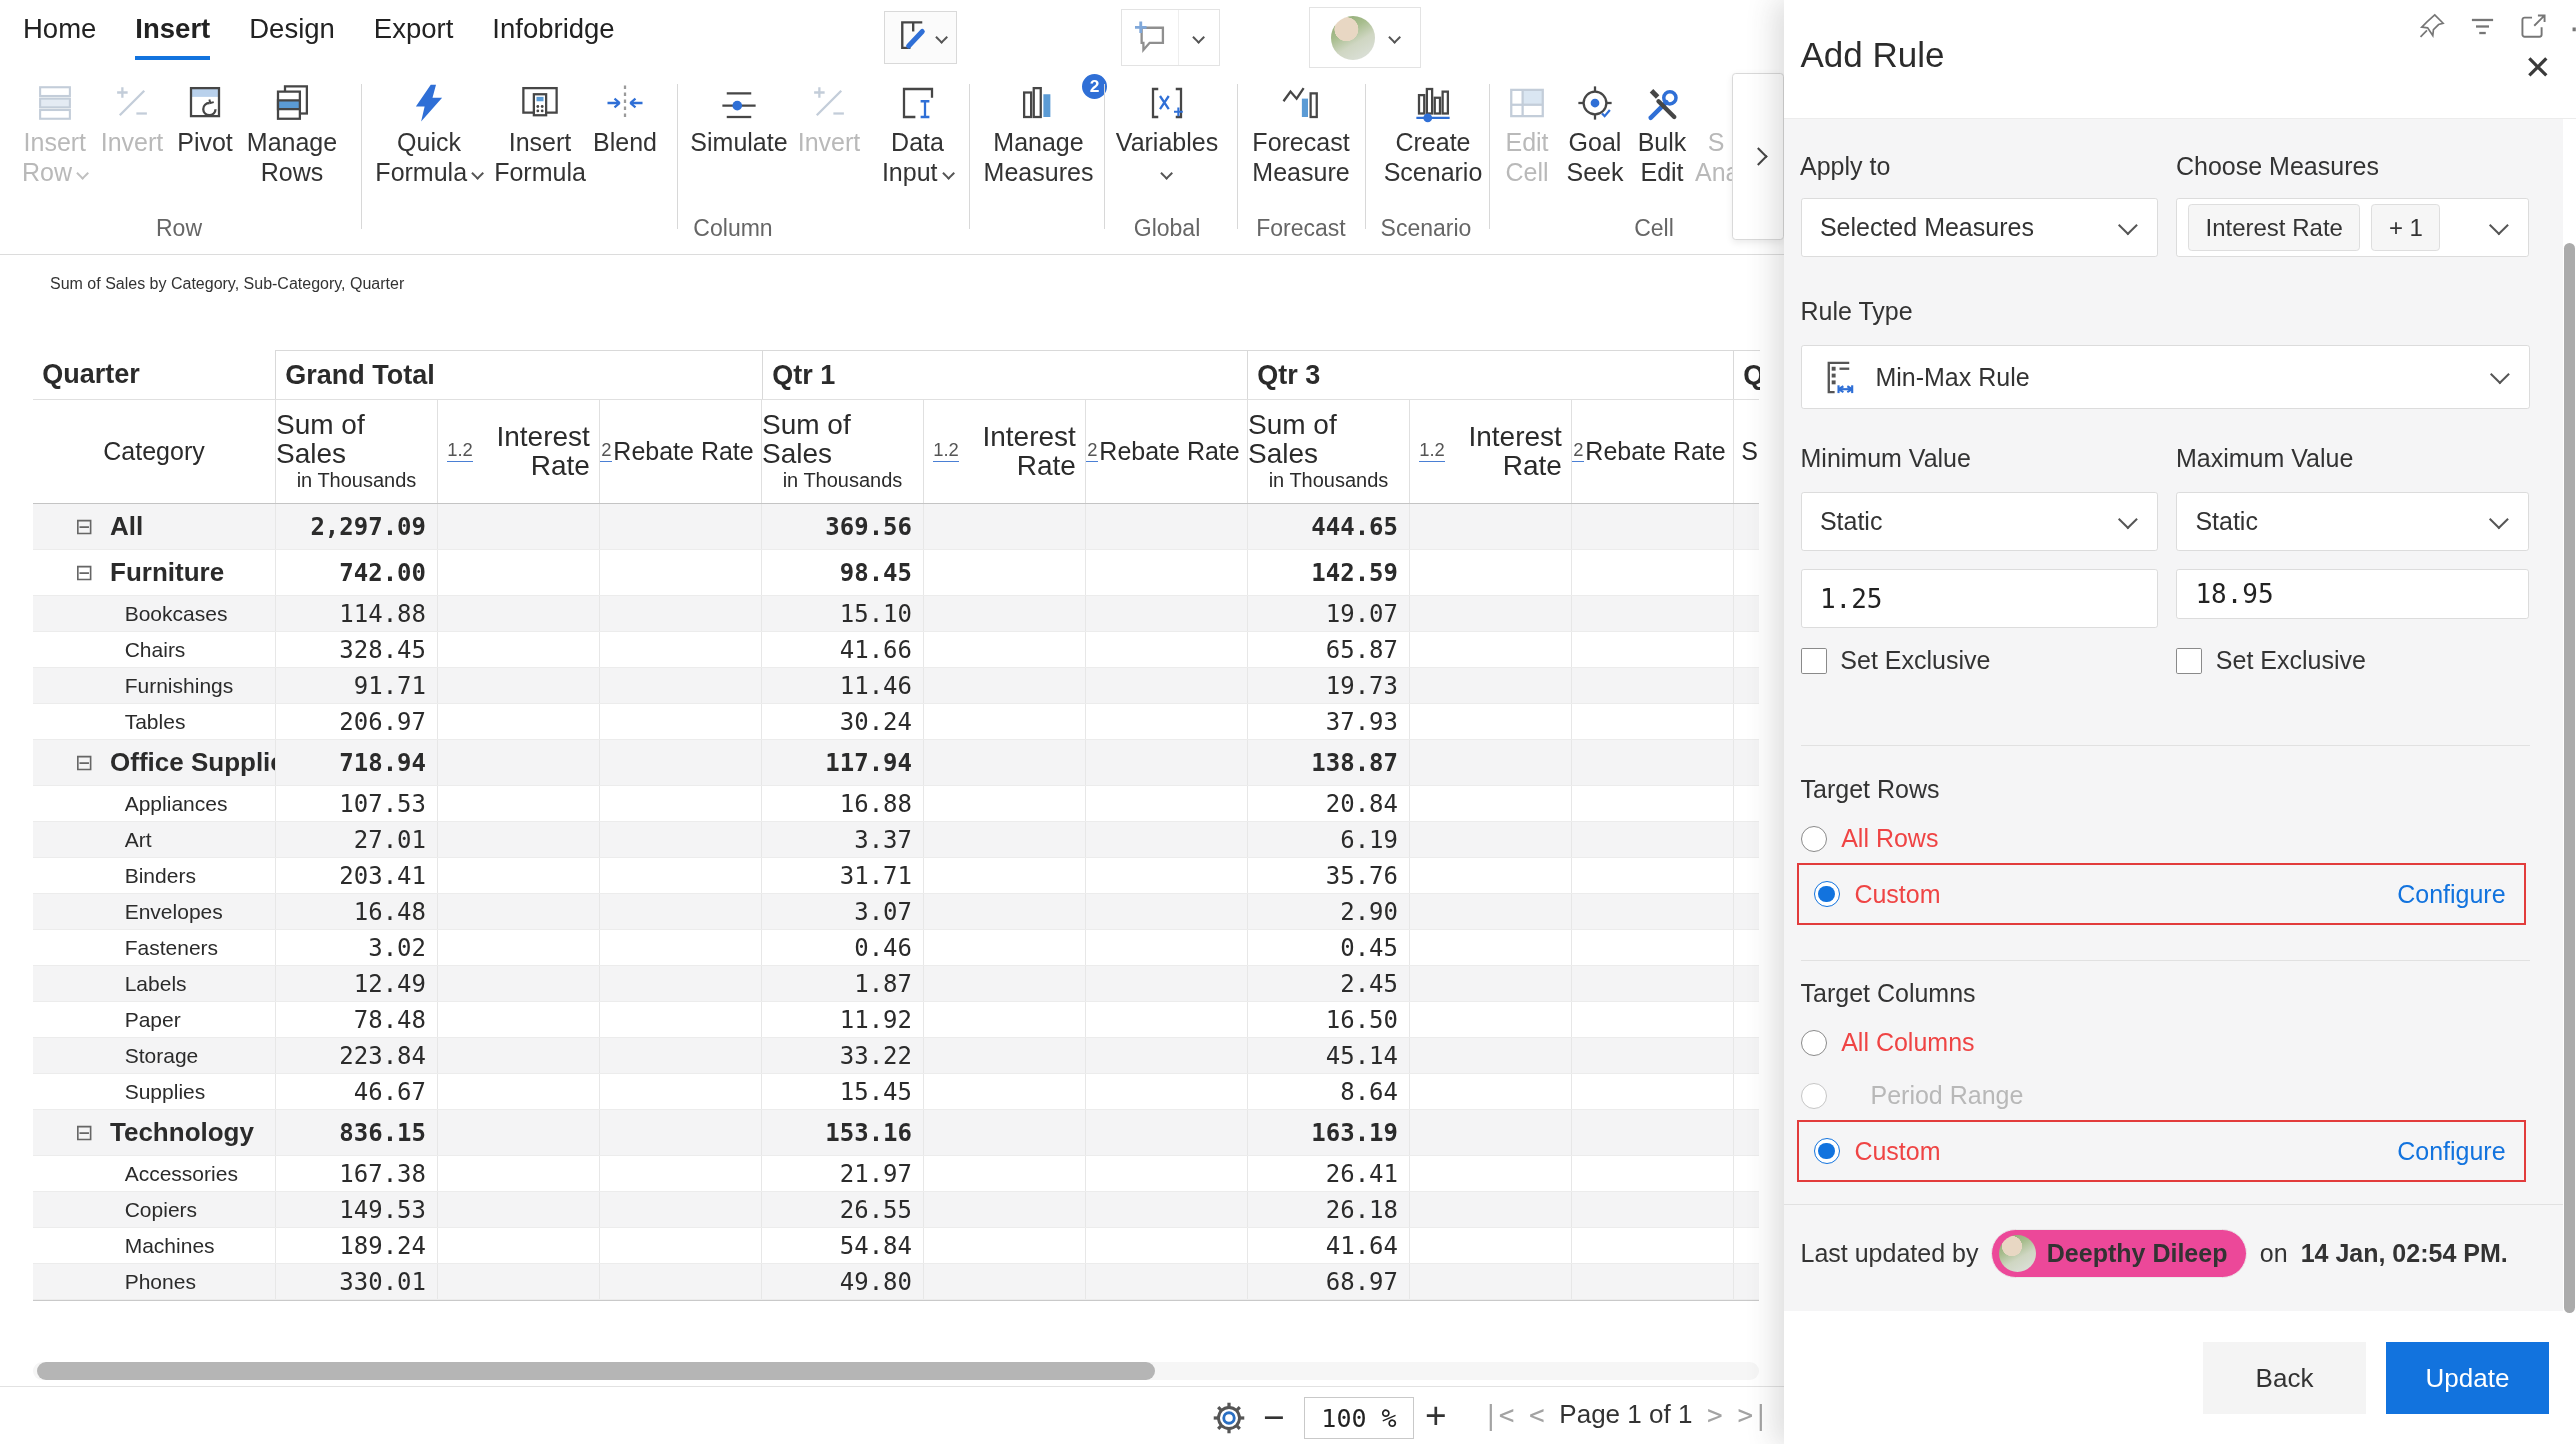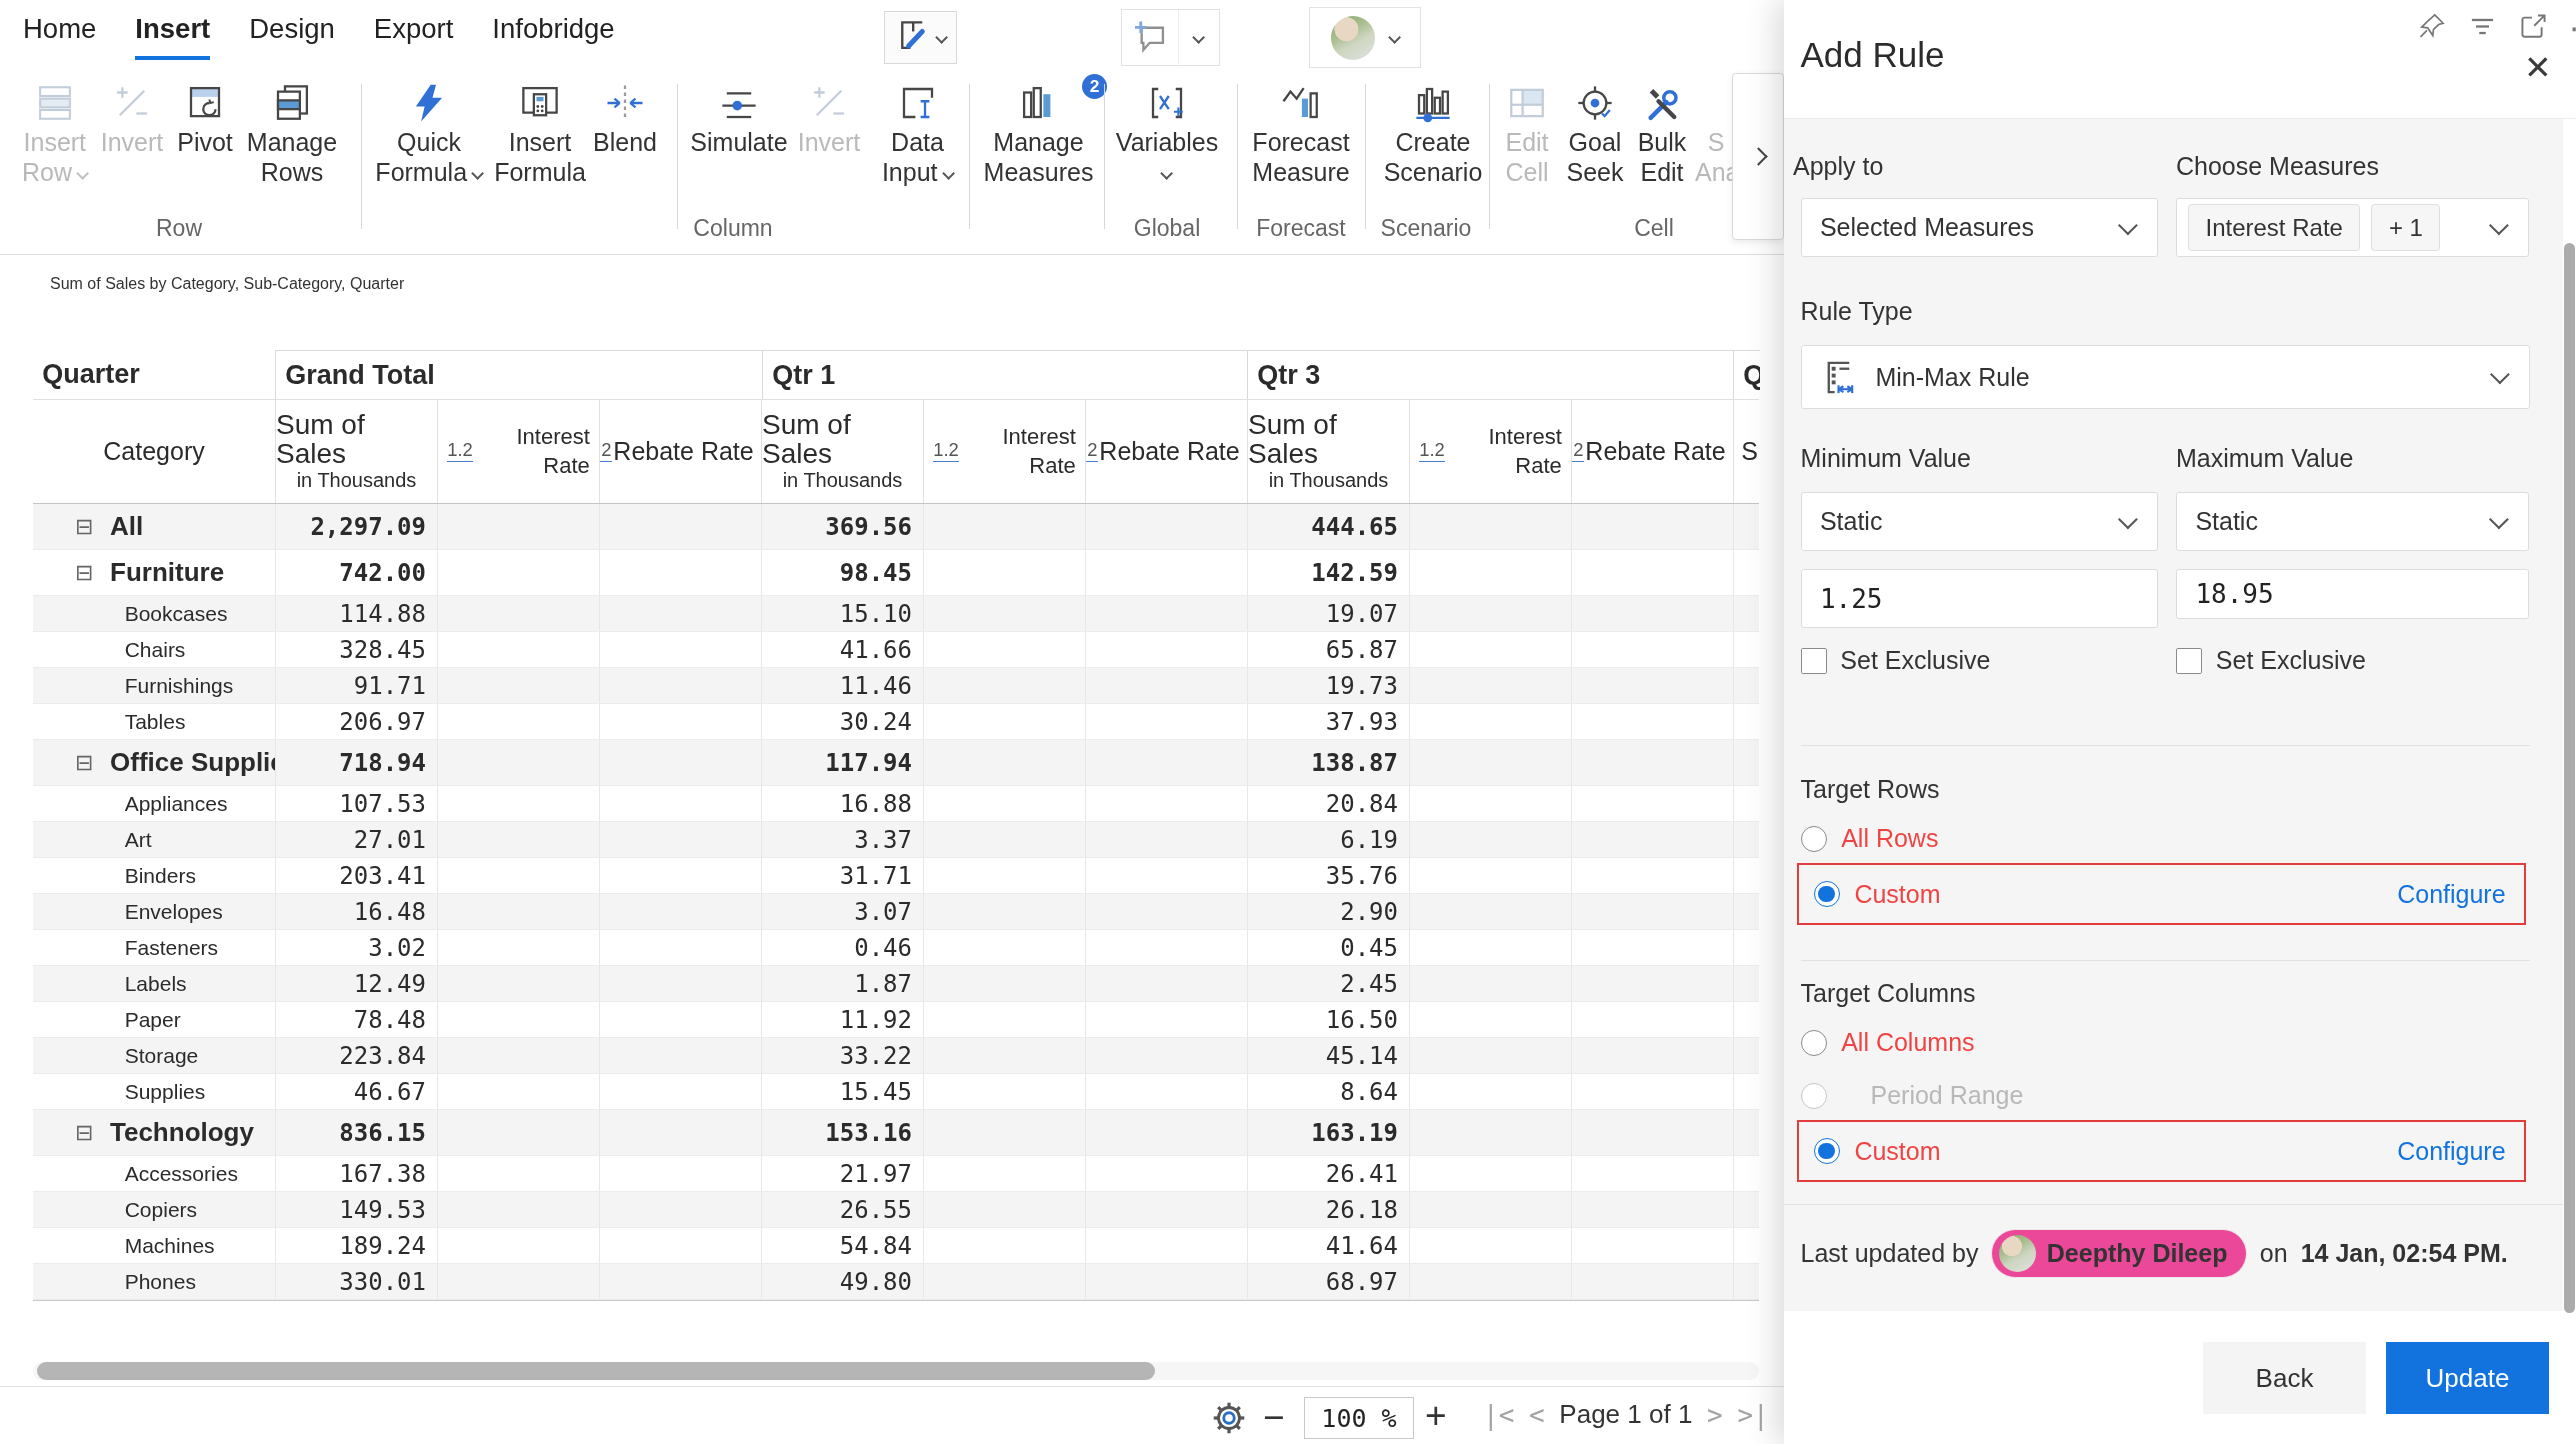--- a/index.html
+++ b/index.html
@@ -42,21 +42,21 @@
   .h1 > div + div { border-left:0.9px solid #d9d9d9; border-top:0.9px solid #d9d9d9; }
   .h2 { display:grid; grid-template-columns:242px 162px 162px 162px 162px 162px 162px 162px 162px 162px 27px;
         height:104px; border-bottom:0.9px solid #c4c4c4; }
   .h2 > div { overflow:hidden; }
   .h2 > div + div { border-left:0.9px solid #e0e0e0; }
   .hc-cat { display:flex; align-items:center; justify-content:center; font-size:25px; }
   .hc-sales { display:flex; flex-direction:column; align-items:center; justify-content:center; }
   .hc-sales .l1 { font-size:28px; line-height:28.5px; }
   .hc-sales .l2 { font-size:20px; line-height:24px; }
   .hc-ir { display:flex; align-items:center; justify-content:space-between; padding:0 9.2px; }
-  .hc-ir .ir-lbl { text-align:right; font-size:22px; line-height:28.5px; }
+  .hc-ir .ir-lbl { text-align:right; font-size:28px; line-height:28.5px; }
   .hc-rr { display:flex; align-items:center; justify-content:flex-end; padding-right:7.3px; gap:1.8px; font-size:25px; white-space:nowrap; }
   .badge12 { font-size:18.4px; color:#555; border-bottom:1.8px solid #4a7fd4; padding-bottom:1.8px; line-height:18.4px; }
   .hc-sliver { display:flex; align-items:center; padding-left:7.3px; font-size:25px; }
   .trow { display:grid; grid-template-columns:242px 162px 162px 162px 162px 162px 162px 162px 162px 162px 27px;
           height:36px; border-bottom:0.9px solid #ececec; }
   .trow.head { height:46px; }
   .trow > div + div { border-left:0.9px solid #e7e7e7; }
   #tbody .trow:nth-of-type(odd) { background:#f4f4f5; }
   #tbody { border-bottom:0.9px solid #c9c9c9; }
   .cat-cell { display:flex; align-items:center; padding-left:42px; overflow:hidden; white-space:nowrap; }
@@ -876,21 +876,21 @@
           <path d="M22 20 L36 6 M27 6 h9 v9"></path>
         </svg>
       </span>
       <span class="wi" style="font-size:31px;color:#767676;line-height:31px;">⋯</span>
     </div>
     <div id="panel-title">Add Rule</div>
     <div id="panel-close">✕</div>
     <div class="hline"></div>
     <div class="content-bg"></div>
 
-    <div class="plabel" style="left:9px;top:152px;">Apply to</div>
+    <div class="plabel" style="left:16px;top:152px;">Apply to</div>
     <div class="plabel" style="left:392px;top:152px;">Choose Measures</div>
     <div class="dd" style="left:16.5px;top:198px;width:357px;height:59px;">
       <span>Selected Measures</span>
         <span class="chev"></span>
     </div>
     <div class="dd" style="left:392px;top:198px;width:353px;height:59px;padding:0 11px;">
       <span class="chip">Interest Rate</span>
       <span class="chip" style="margin-left:11px;">+ 1</span>
       <span class="chev"></span>
     </div>

